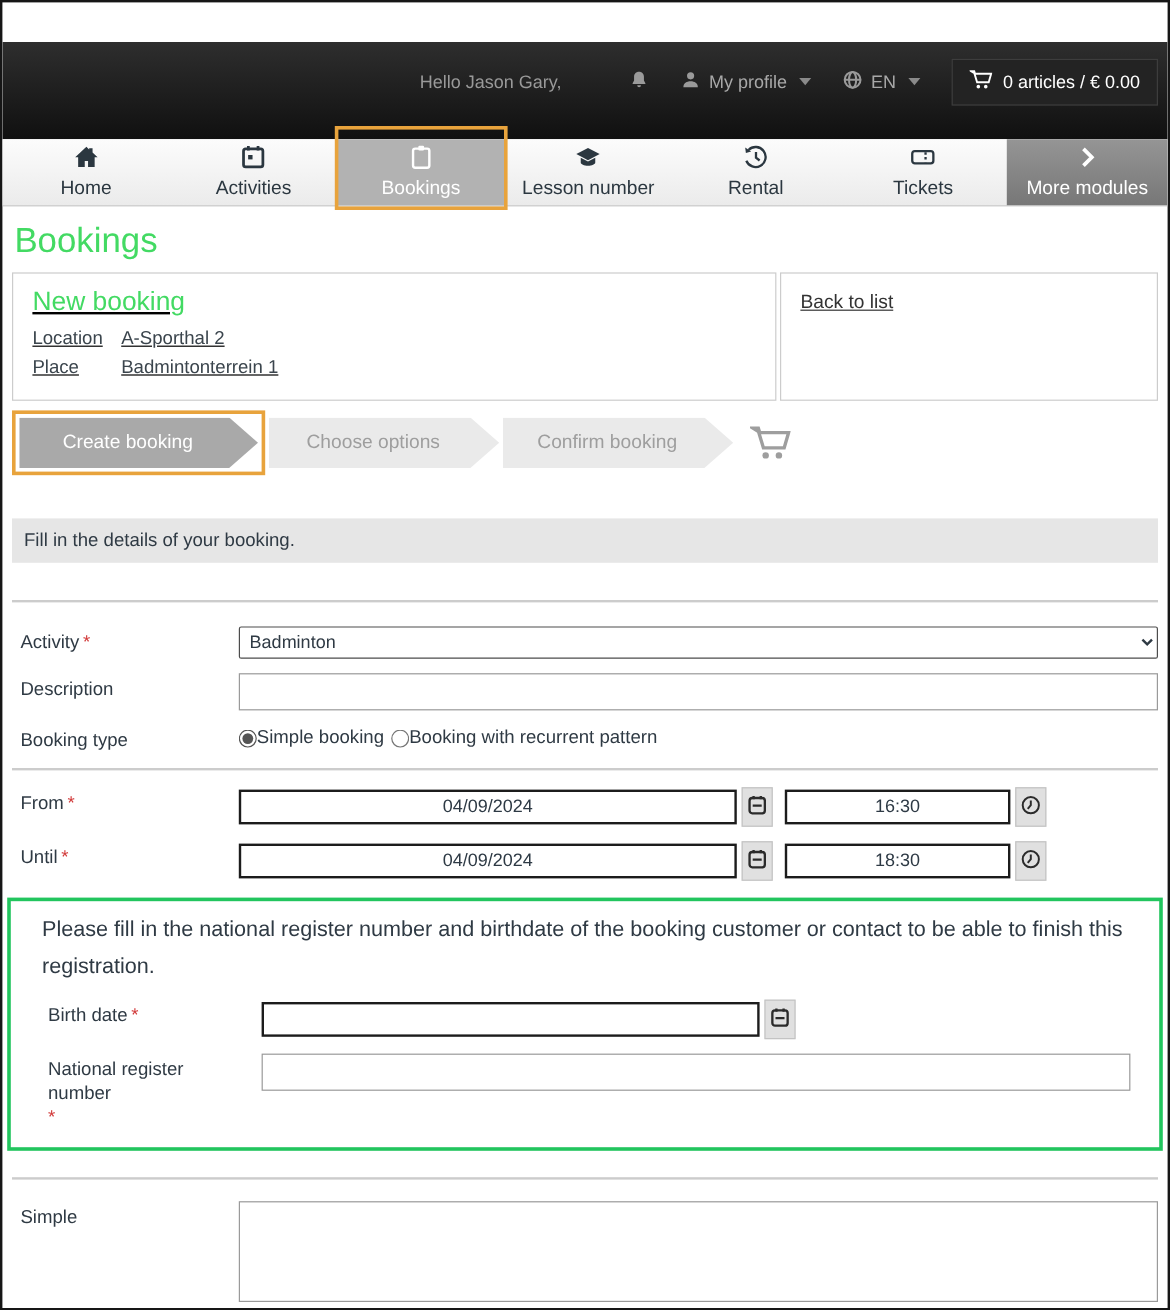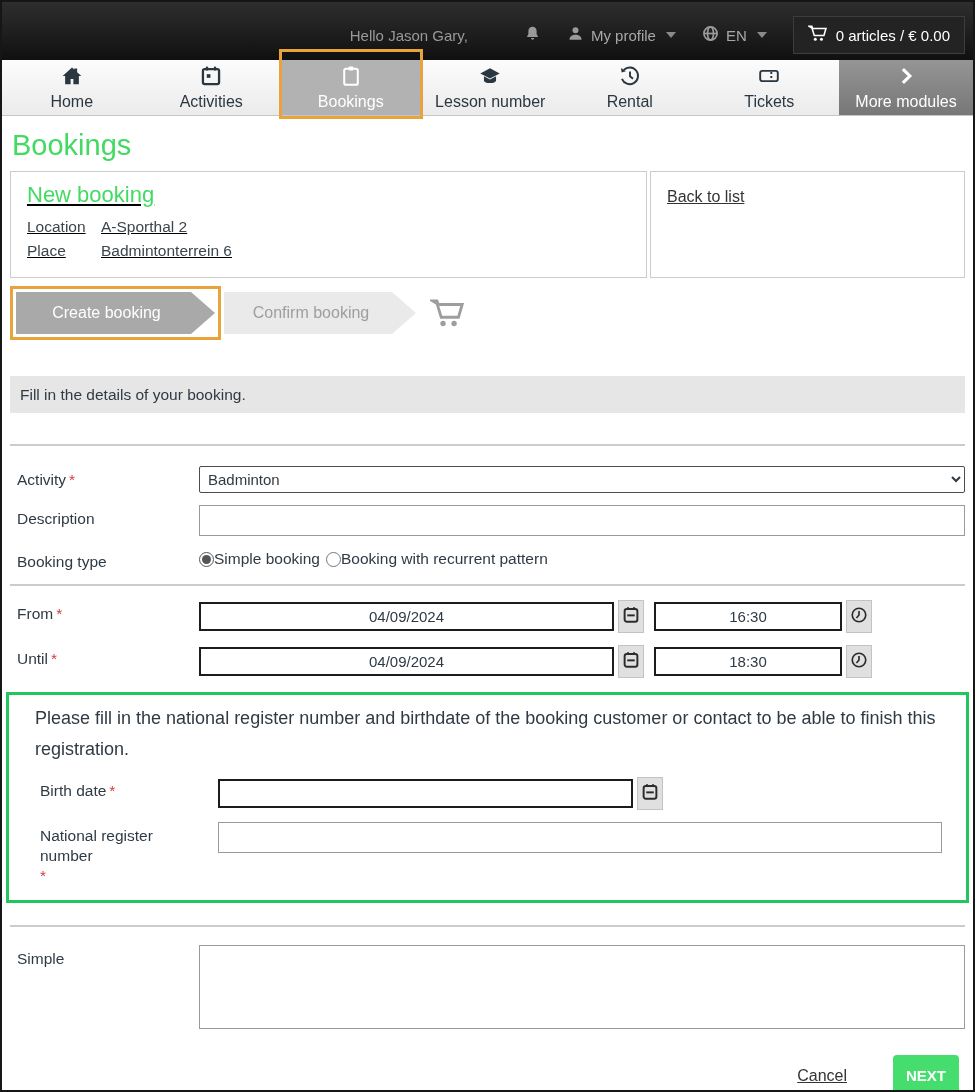--- a/index.html
+++ b/index.html
@@ -1,21 +1,21 @@
 <!DOCTYPE html>
 <html><head>
 <meta charset="utf-8">
 <style>
   *{box-sizing:border-box;margin:0;padding:0}
   html,body{background:#fff}
   body{font-family:"Liberation Sans",sans-serif;width:975px}
   .frame{width:975px;height:1092px;border:2px solid #161616;background:#fff;overflow:hidden}
 
   
-  .topbar{height:58px;background:linear-gradient(#2e2e2e,#101010);}
+  .topbar{height:81px;background:linear-gradient(#2e2e2e,#101010);margin-top:33px;}
   .topbar-inner{height:66px;display:flex;align-items:center;justify-content:flex-end;gap:26px;padding-right:8px;color:#9c9c9c;font-size:15px}
   .greeting{margin-right:30px;color:#999}
   .tb-item{display:flex;align-items:center;gap:7px;color:#a8a8a8}
   .tb-item svg{width:17px;height:17px}
   .caret{width:0;height:0;border-left:5px solid transparent;border-right:5px solid transparent;border-top:6px solid #8a8a8a;display:inline-block;margin-left:3px}
   .cart-box{display:flex;align-items:center;gap:9px;background:#232323;border:1px solid #3d3d3d;color:#fff;padding:7px 14px;font-size:15px;font-weight:normal}
   .cart-box svg{width:19px;height:19px}
 
   
   .nav{display:flex;height:56px;background:linear-gradient(#fcfcfc,#ebebeb);border-bottom:1px solid #c6c6c6}
@@ -182,32 +182,33 @@
 
     <div class="panels">
       <div class="panel panel-left">
         <div class="panel-title">New booking</div>
         <div class="kv">
           <span class="k">Location</span>
           <span class="v">A-Sporthal 2</span>
         </div>
         <div class="kv">
           <span class="k">Place</span>
-          <span class="v">Badmintonterrein 6</span>
+          <span class="v">Badmintonterrein 1</span>
         </div>
       </div>
       <div class="panel panel-right">
         <a class="back-link">Back to list</a>
       </div>
     </div>
 
     <div class="steps">
       <div class="step-highlight">
         <div class="step step-active">Create booking</div>
       </div>
+      <div class="step step-idle">Choose options</div>
       <div class="step step-idle">Confirm booking</div>
       <span class="steps-cart">
           <svg viewBox="0 0 24 24" fill="currentColor">
             <path d="M1.8 3.4h3.1l.8 2.6h17l-2.6 9H7.9L5 5.4z" fill="none" stroke="currentColor" stroke-width="2"></path>
             <circle cx="9.2" cy="19.4" r="1.9"></circle>
             <circle cx="17" cy="19.4" r="1.9"></circle>
           </svg>
         </span>
     </div>
 

